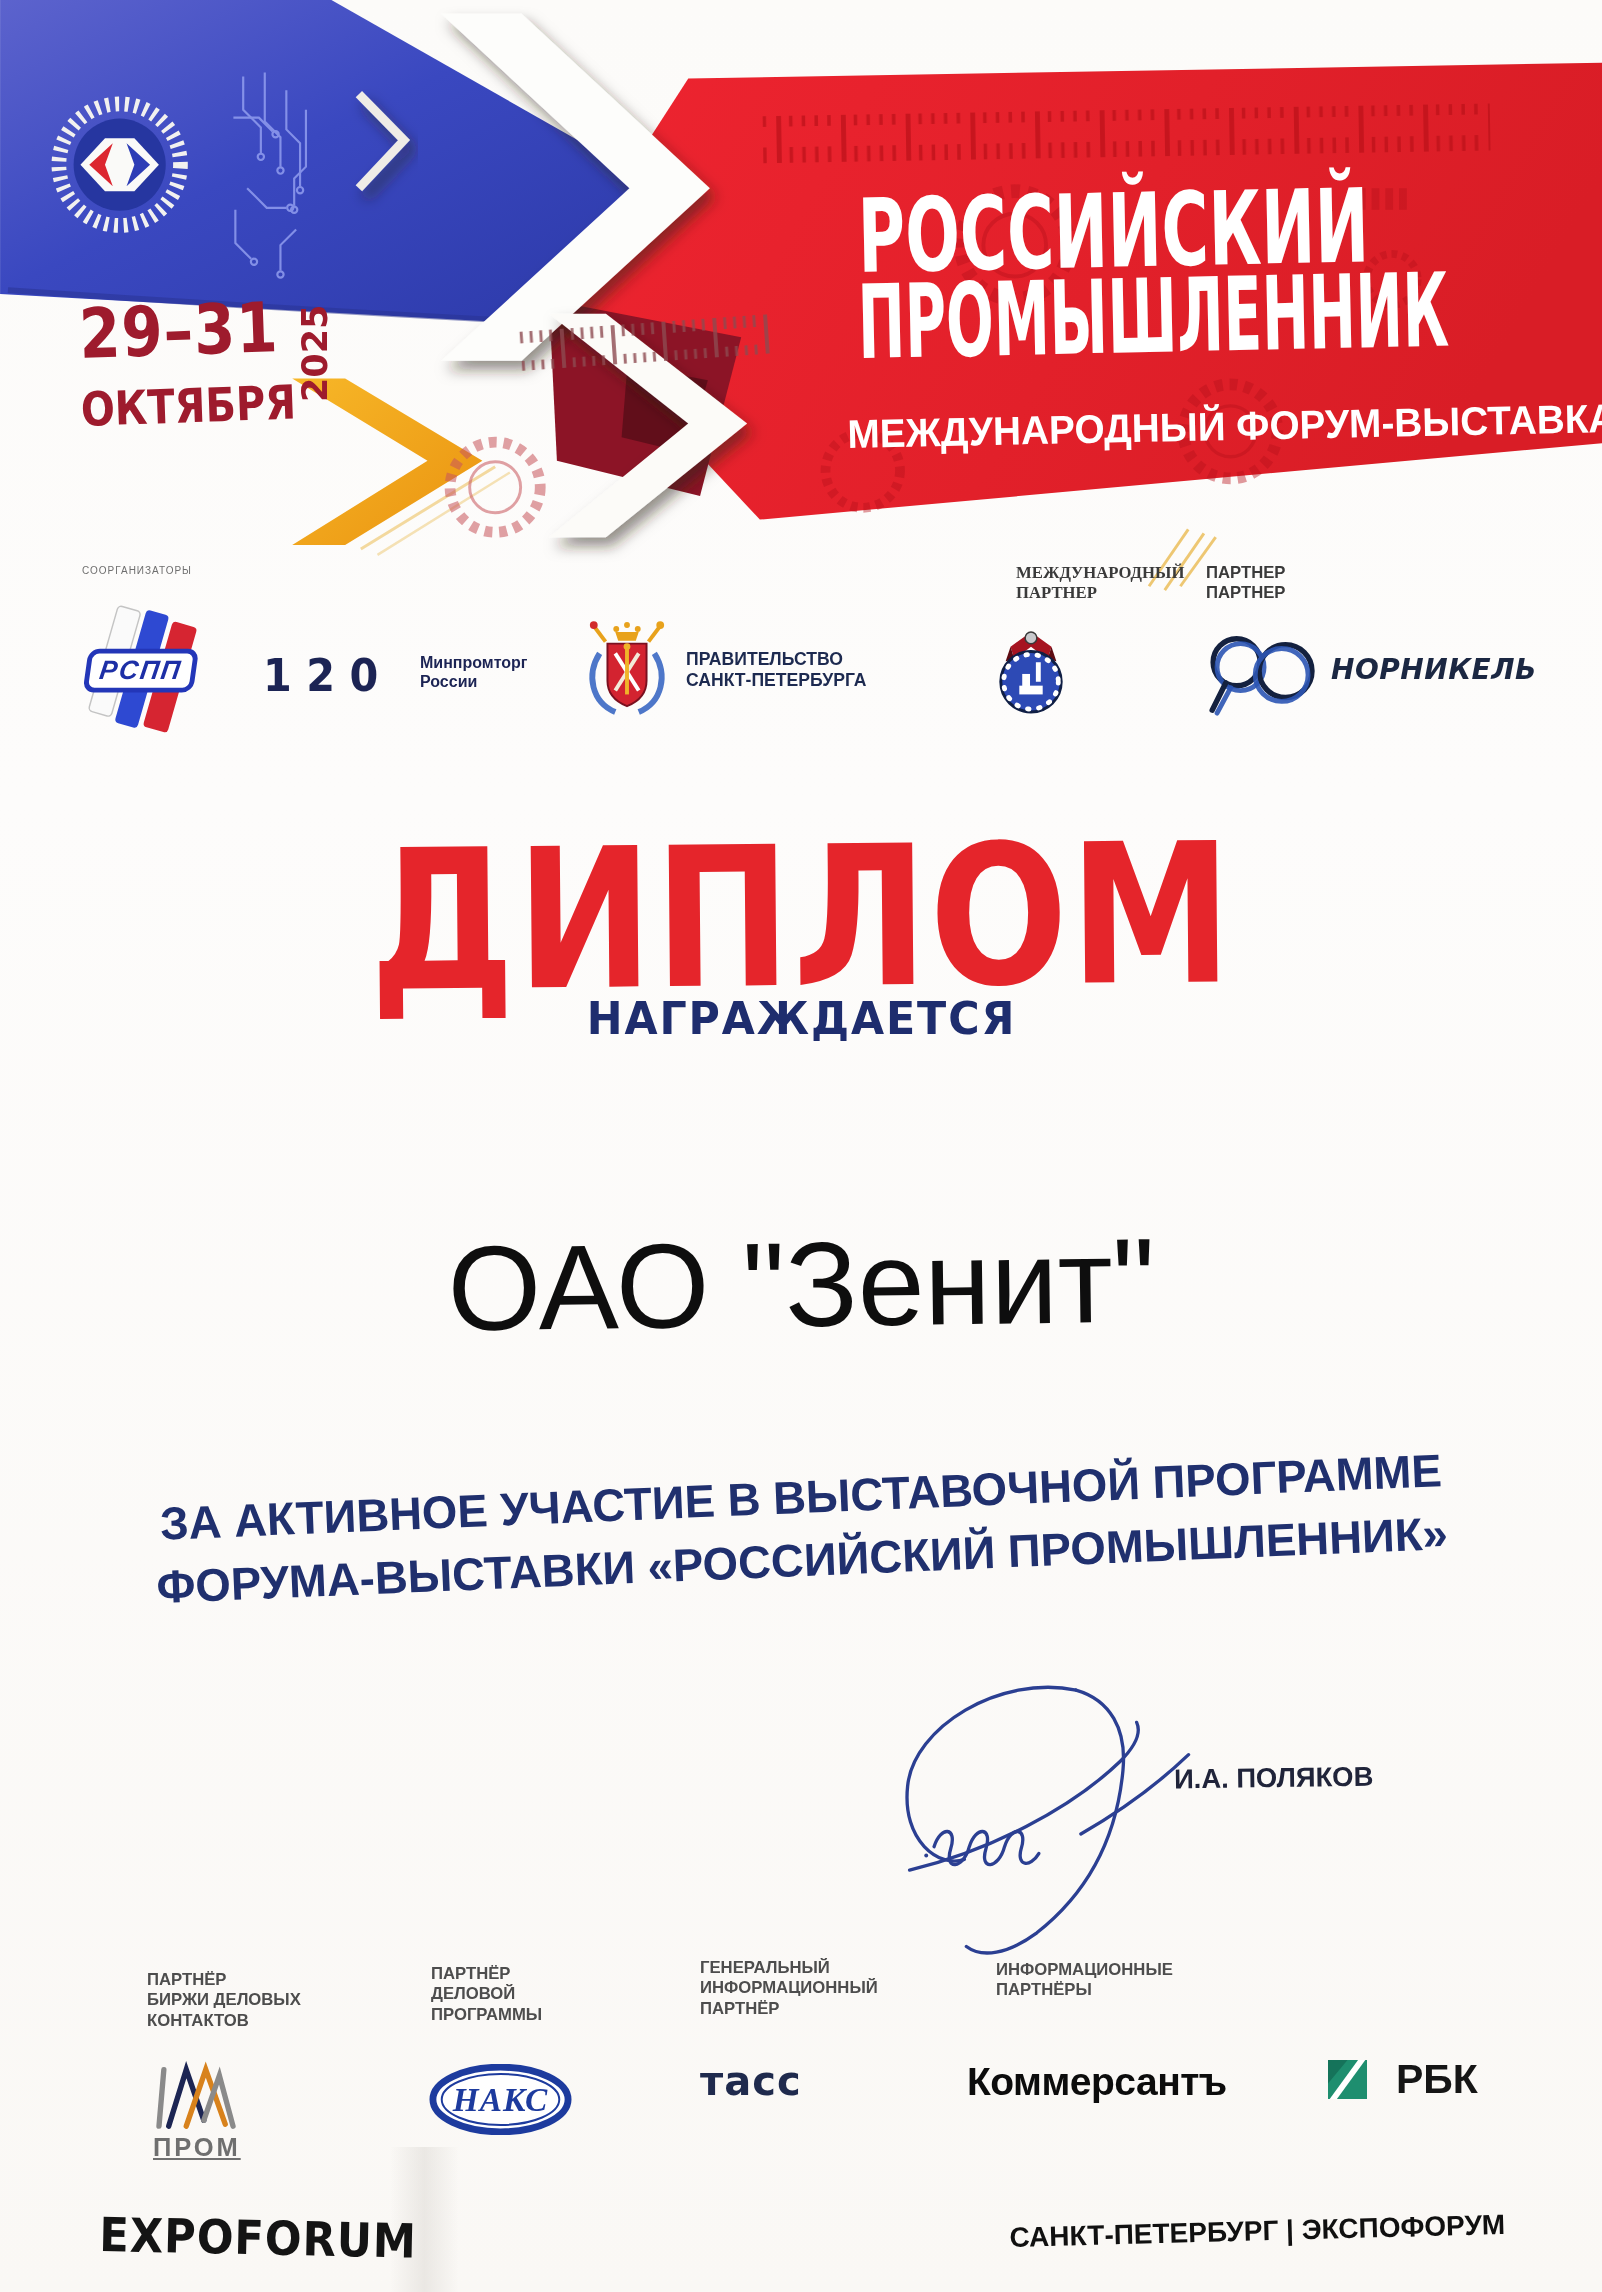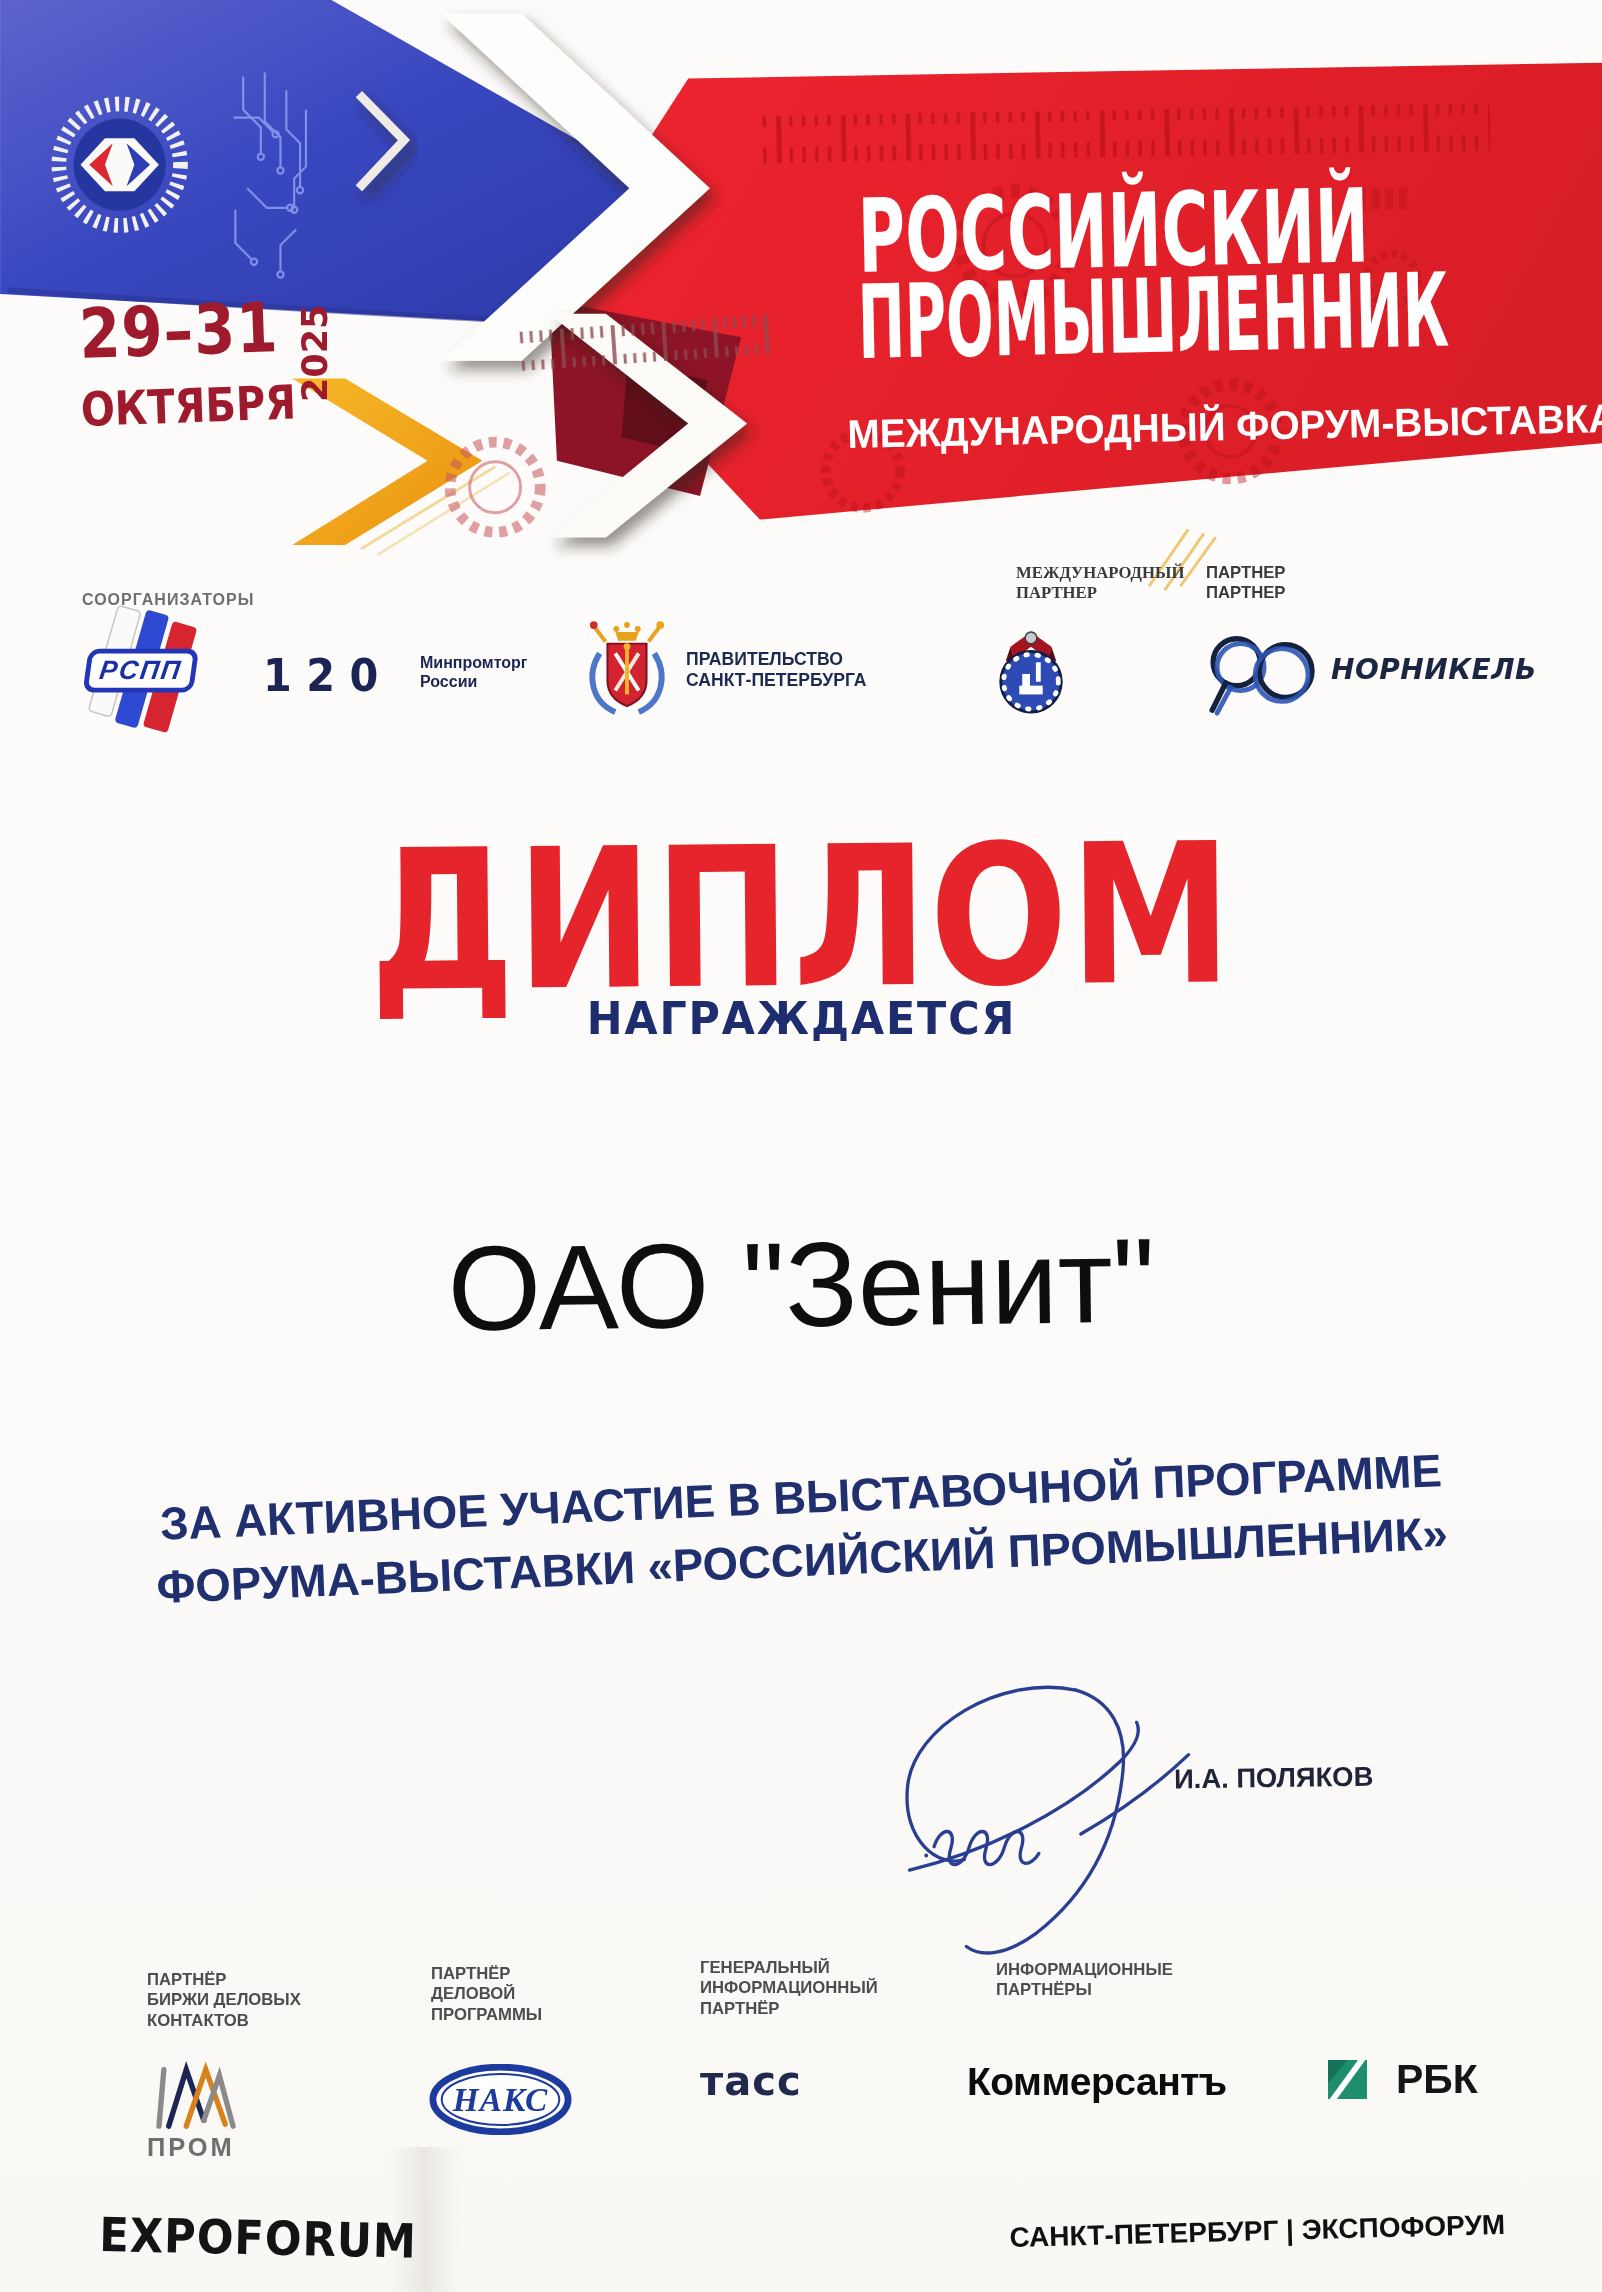--- a/index.html
+++ b/index.html
@@ -9,21 +9,21 @@
   .abs{position:absolute;}
   .heavy{font-family:"DejaVu Sans",sans-serif;font-weight:bold;}
   .nowrap{white-space:nowrap;}
   .c{left:0;right:0;text-align:center;}
   
   .banner-title{color:#ffffff;font-size:102px;line-height:1;transform-origin:left top;}
   .banner-sub{color:#ffffff;font-size:40px;font-weight:bold;transform-origin:left top;}
   .date-days{color:#9e1b2d;font-size:69px;line-height:1;letter-spacing:1px;transform:scaleX(.86);transform-origin:left top;}
   .date-month{color:#9e1b2d;font-size:47px;line-height:1;transform:scaleX(.85);transform-origin:left top;}
   .date-year{color:#9e1b2d;font-size:35px;line-height:1;writing-mode:vertical-rl;transform:rotate(180deg);}
-  .org-label{color:#6e6e6e;font-size:16px;font-weight:700;letter-spacing:1px;margin-top:26px;}
+  .org-label{color:#6e6e6e;font-size:10px;font-weight:400;letter-spacing:1px;}
   .partner-head{color:#3a3a3a;font-size:16.7px;font-weight:bold;line-height:1.22;}
   .mpt-num{color:#1c2454;font-size:45px;letter-spacing:15.7px;transform:scaleX(.92);transform-origin:left top;}
   .mpt-name{color:#1c2454;font-size:16px;font-weight:bold;line-height:1.2;}
   .spb-name{color:#1d2a50;font-size:17.6px;font-weight:bold;line-height:1.22;}
   .norn-name{color:#1b2742;font-size:28px;letter-spacing:0.5px;}
   
   .diploma-title{color:#e5252b;font-size:194px;line-height:1;transform:rotate(-.5deg) scaleX(.84);letter-spacing:2px;}
   .awarded{color:#1e2d6e;font-size:45px;letter-spacing:2px;transform:scaleX(.95);}
   .recipient{color:#0e0e0e;font-size:120px;font-weight:normal;transform:rotate(-.7deg);}
   .reason{color:#20306e;font-size:46px;font-weight:bold;line-height:1.38;transform:rotate(-1.2deg) scaleX(.99);}
@@ -263,21 +263,21 @@
     <div class="pl nowrap">КОНТАКТОВ</div>
   </div>
   <svg class="abs" style="left:147px;top:2056px" width="98" height="76" viewBox="0 0 100 78">
     <g fill="none" stroke-linecap="round" stroke-width="5.5">
       <path d="M12,72 L17,14" stroke="#8a8a8a"></path>
       <path d="M22,72 L40,14 L58,66" stroke="#1c2553"></path>
       <path d="M40,72 L60,14 L80,70" stroke="#d8821c"></path>
       <path d="M58,66 L74,20 L88,72" stroke="#8a8a8a"></path>
     </g>
   </svg>
-  <div class="abs prom-text nowrap" style="left:147px;top:2133px;">ПРОМ</div>
+  <div class="abs prom-text nowrap" style="left:153px;top:2133px;text-decoration:underline;">ПРОМ</div>
 
   <div class="abs" style="left:431px;top:1964px;">
     <div class="pl nowrap">ПАРТНЁР</div>
     <div class="pl nowrap">ДЕЛОВОЙ</div>
     <div class="pl nowrap">ПРОГРАММЫ</div>
   </div>
   <svg class="abs" style="left:429px;top:2064px" width="143" height="71" viewBox="0 0 146 72">
     <ellipse cx="73" cy="36" rx="69" ry="33" fill="#ffffff" stroke="#1d3b9e" stroke-width="7"></ellipse>
     <ellipse cx="73" cy="36" rx="60" ry="26" fill="none" stroke="#1d3b9e" stroke-width="2"></ellipse>
     <text x="73" y="48" text-anchor="middle" font-family="Liberation Serif, serif" font-size="34" font-weight="bold" font-style="italic" fill="#1d3b9e" letter-spacing="1">НАКС</text>

